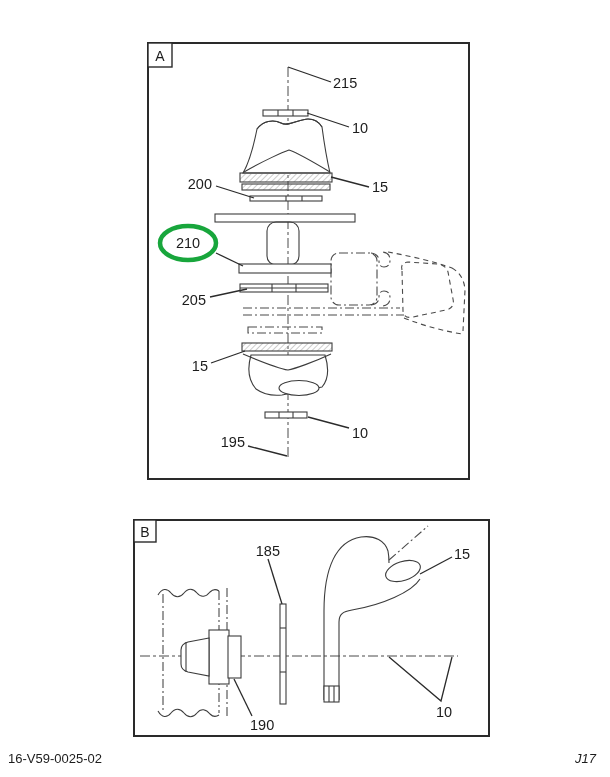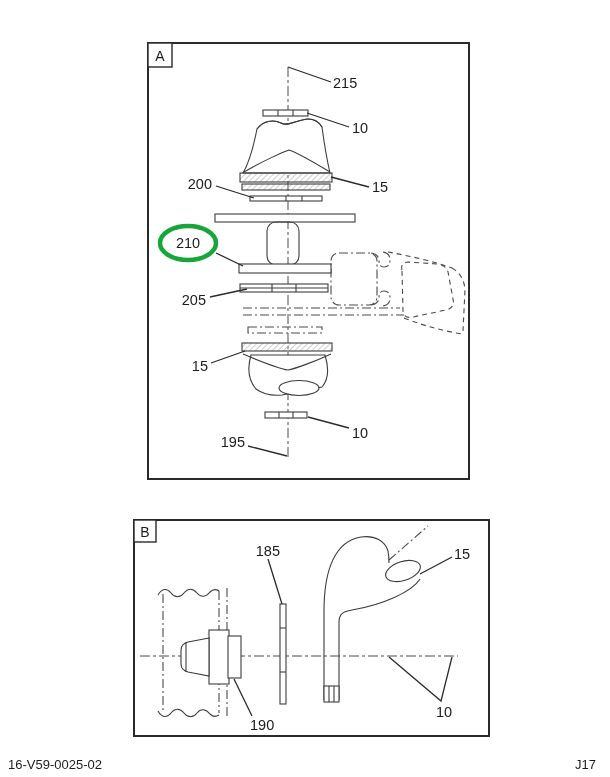--- a/index.html
+++ b/index.html
@@ -5,24 +5,24 @@
   html,body{margin:0;padding:0;background:#ffffff;}
   #page{
     position:relative;width:610px;height:777px;background:#ffffff;
     font-family:"Liberation Sans", sans-serif;overflow:hidden;
   }
   svg{position:absolute;display:block;}
   .callout{font-size:14.5px;fill:#1c1c1c;font-family:"Liberation Sans",sans-serif;}
   .panel-letter{font-size:14px;fill:#1c1c1c;font-family:"Liberation Sans",sans-serif;}
   .footer-text{
     position:absolute;font-size:13px;color:#1c1c1c;
-    font-family:"Liberation Sans",sans-serif;white-space:nowrap;margin-top:6px;
+    font-family:"Liberation Sans",sans-serif;white-space:nowrap;
   }
   #footer-left{left:8px;top:751px;}
-  #footer-right{right:14px;top:751px;}
+  #footer-right{right:14px;top:751px;font-style:italic;}
   .ln{stroke:#3c3c3c;stroke-width:1.1;fill:none;}
   .lnf{stroke:#3c3c3c;stroke-width:1.1;fill:#ffffff;}
   .leader{stroke:#2b2b2b;stroke-width:1.3;fill:none;}
   .phantom{stroke:#4a4a4a;stroke-width:1.1;fill:none;stroke-dasharray:9 3 2 3;}
   .dashed{stroke:#4a4a4a;stroke-width:1.1;fill:none;stroke-dasharray:5 4;}
   .cline{stroke:#4a4a4a;stroke-width:1;fill:none;stroke-dasharray:10 3 3 3;}
   .pborder{fill:#ffffff;stroke:#2a2a2a;stroke-width:2;}
   .lbox{fill:#ffffff;stroke:#2a2a2a;stroke-width:1.4;}
 </style>
 </head>

